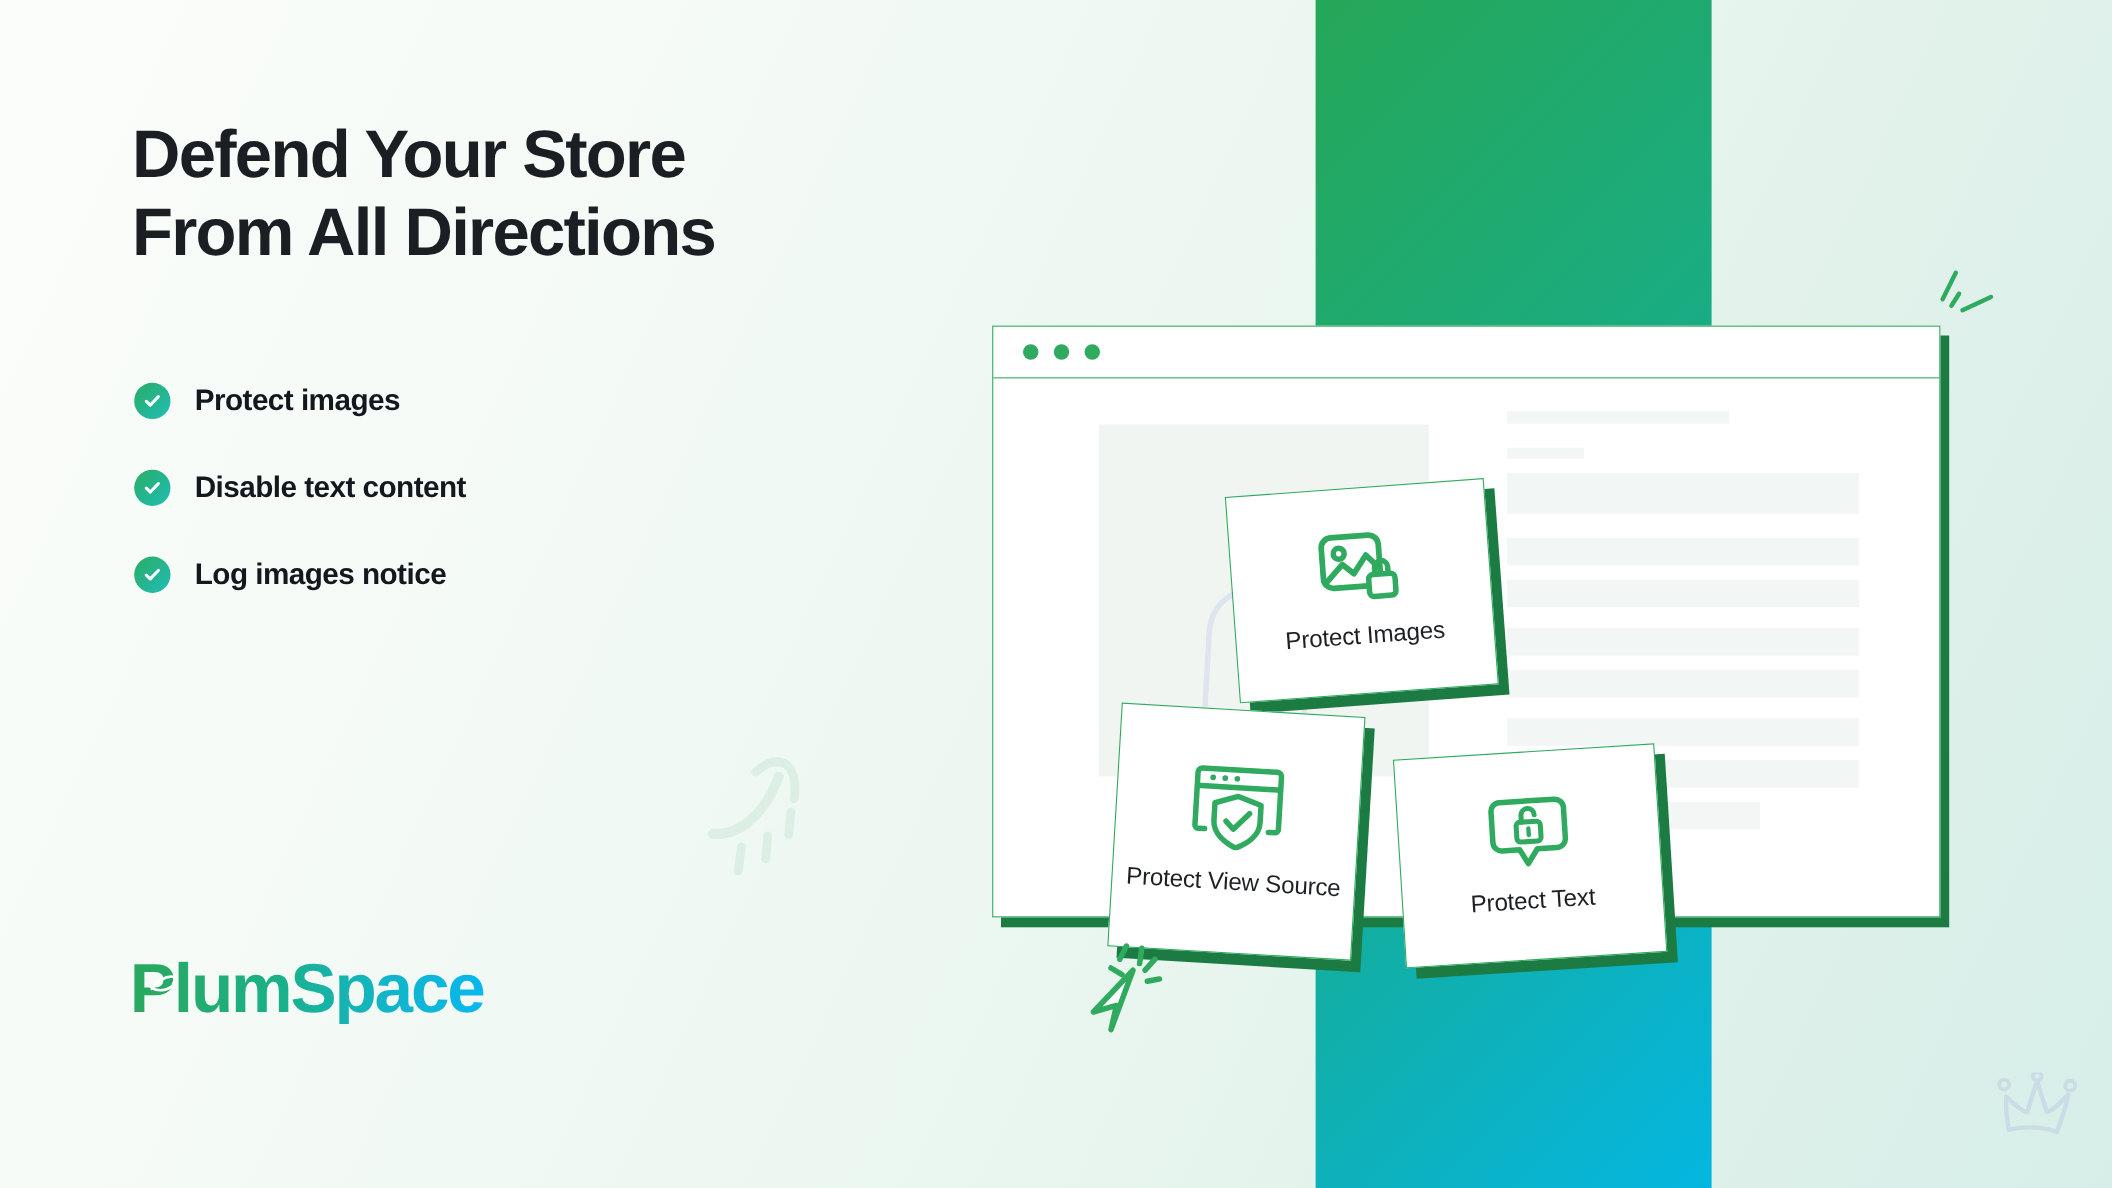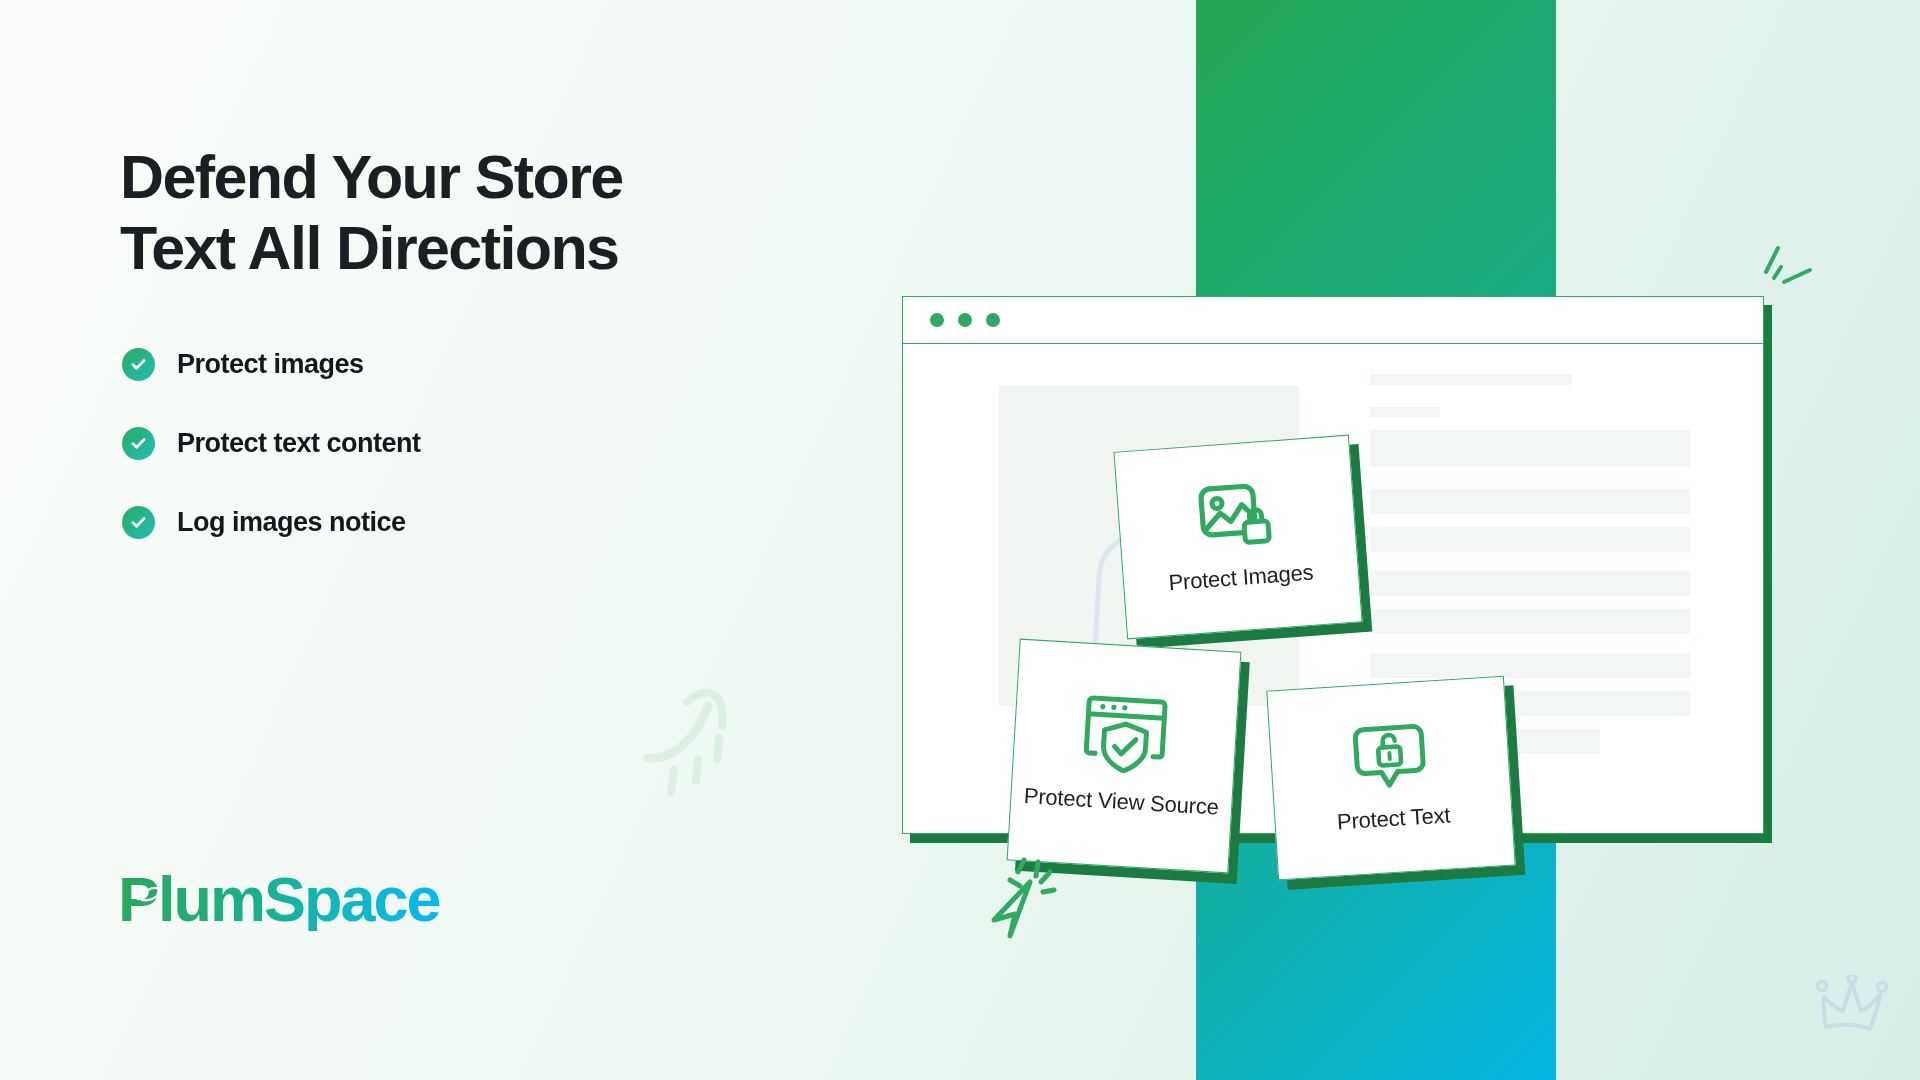--- a/index.html
+++ b/index.html
@@ -27,21 +27,20 @@
   
   .headline {
     position: absolute;
     left: 120px; top: 105px;
     width: 700px;
     font-size: 61px;
     line-height: 1.17;
     font-weight: 700;
     letter-spacing: -1.6px;
     color: #1b1f24;
-    margin-top: 37px;
   }
 
   .bullets {
     position: absolute;
     left: 122px; top: 325px;
     width: 620px;
   }
   .bullet {
     display: flex;
     align-items: center;
@@ -180,39 +179,39 @@
 
   <svg class="doodle doodle-crown" viewBox="0 0 80 70">
     <path d="M14 52 C12 38 11 28 12 22 C20 30 26 35 31 36 C34 26 37 16 40 8 C43 18 46 28 49 36 C55 34 61 28 68 20 C67 30 62 42 58 54 C44 49 28 49 14 52 Z" stroke="#c6d6e4" stroke-width="4" fill="none" stroke-linejoin="round"></path>
     <circle cx="10" cy="11" r="4.5" stroke="#c6d6e4" stroke-width="3.5" fill="none"></circle>
     <circle cx="40" cy="3.5" r="4" stroke="#c6d6e4" stroke-width="3.5" fill="none"></circle>
     <circle cx="70" cy="12" r="4.5" stroke="#c6d6e4" stroke-width="3.5" fill="none"></circle>
   </svg>
 
   <h1 class="headline">
     <span>Defend Your Store</span><br>
-    <span>Text All Directions</span>
+    <span>From All Directions</span>
   </h1>
 
   <div class="bullets">
     <div class="bullet">
       <span class="check">
         <svg width="19" height="19" viewBox="0 0 19 19">
             <path d="M4 9.8 L7.6 13.3 L15 5.6" stroke="#ffffff" stroke-width="2.8" fill="none" stroke-linecap="round" stroke-linejoin="round"></path>
           </svg>
       </span>
       <span class="bullet-label">Protect images</span>
     </div>
     <div class="bullet">
       <span class="check">
         <svg width="19" height="19" viewBox="0 0 19 19">
             <path d="M4 9.8 L7.6 13.3 L15 5.6" stroke="#ffffff" stroke-width="2.8" fill="none" stroke-linecap="round" stroke-linejoin="round"></path>
           </svg>
       </span>
-      <span class="bullet-label">Protect text content</span>
+      <span class="bullet-label">Disable text content</span>
     </div>
     <div class="bullet">
       <span class="check">
         <svg width="19" height="19" viewBox="0 0 19 19">
             <path d="M4 9.8 L7.6 13.3 L15 5.6" stroke="#ffffff" stroke-width="2.8" fill="none" stroke-linecap="round" stroke-linejoin="round"></path>
           </svg>
       </span>
       <span class="bullet-label">Log images notice</span>
     </div>
   </div>

